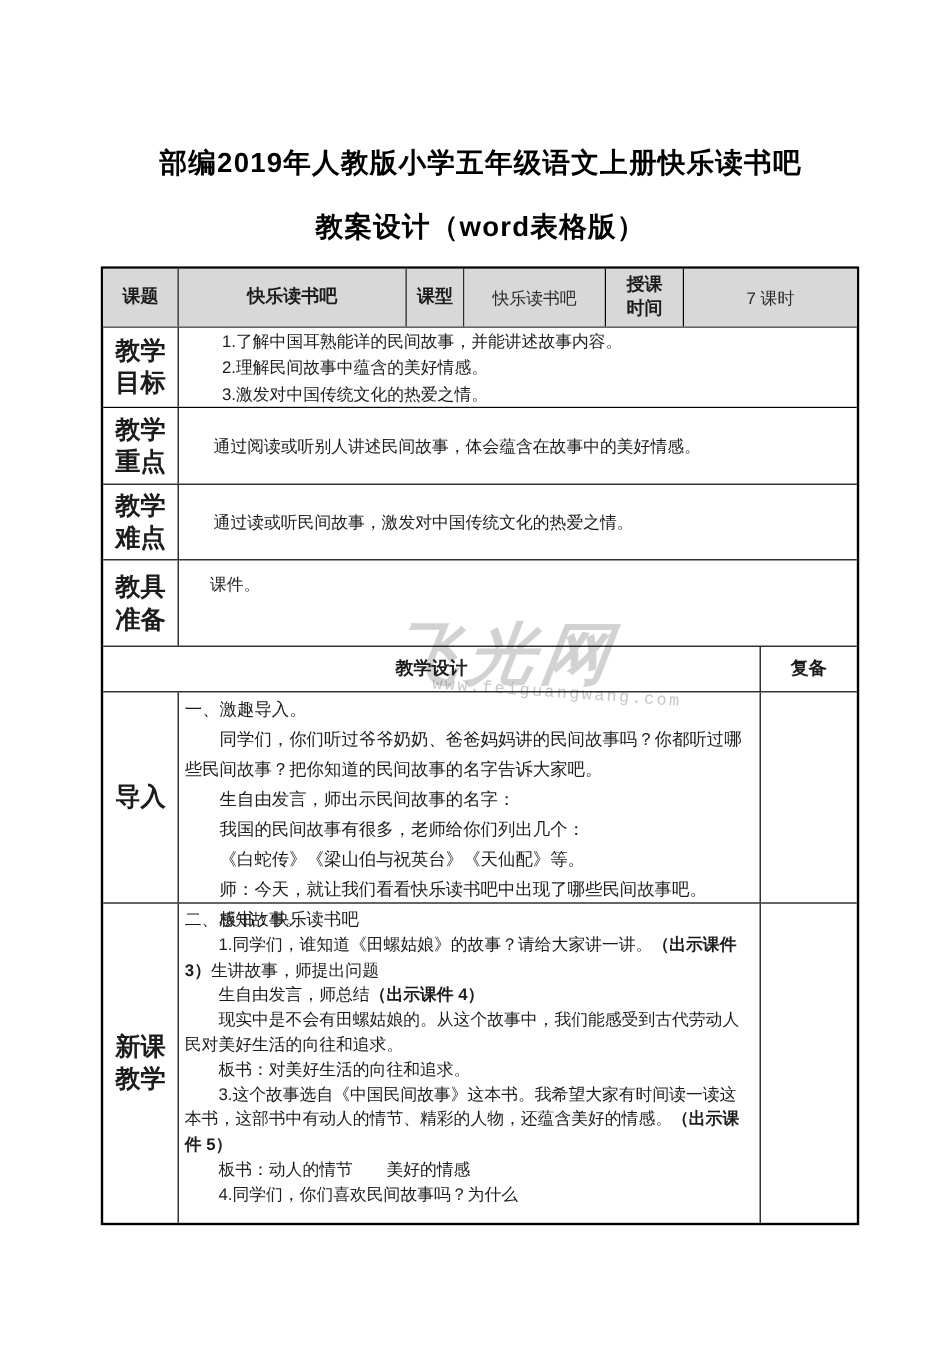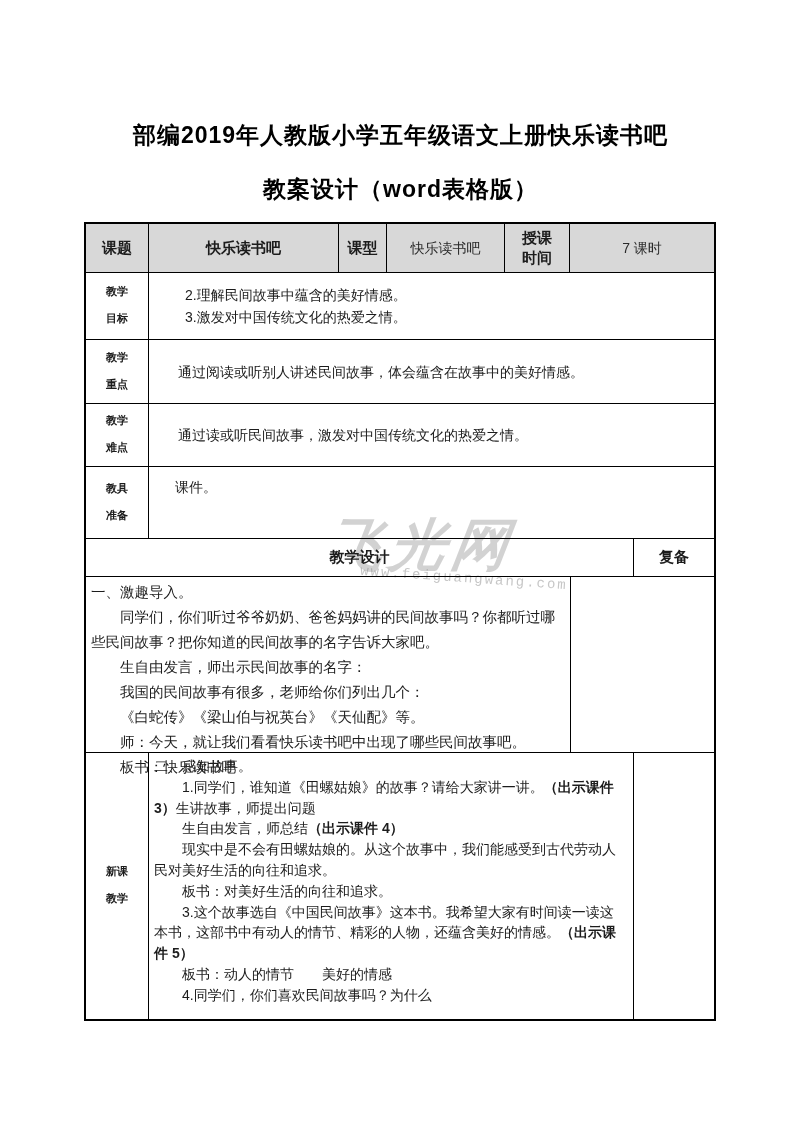--- a/index.html
+++ b/index.html
@@ -50,22 +50,22 @@
     text-align:center;white-space:pre-line;line-height:20px;
   }
   .hlbl{font-weight:bold;font-size:15px;}
   .hval-bold{font-weight:bold;font-size:15px;}
   .hval{font-size:14px;color:#2a2a2a;}
   .w1{width:63px;}.w2{width:190px;}.w3{width:48px;}
   .w4{width:118px;}.w5{width:65px;}.w6{flex:1 1 auto;}
   
   .lblcell{
     width:63px;display:flex;align-items:center;justify-content:center;
-    font-weight:bold;font-size:11px;text-align:center;
-    white-space:pre-line;line-height:27px;font-family:Liberation Mono, monospace;
+    font-weight:bold;font-size:21px;text-align:center;
+    white-space:pre-line;line-height:27px;
   }
   .r-goal{height:66px;}
   .r-key{height:63px;}
   .r-diff{height:62px;}
   .r-prep{height:71px;}
   .r-design{height:37px;}
   .r-intro{height:175px;}
   .r-new{height:266px;}
   .content{flex:1 1 auto;box-sizing:border-box;}
   .content-goal{
@@ -119,20 +119,21 @@
       <div class="cell w4 hval">快乐读书吧</div>
       <div class="cell w5 hlbl">授课
 时间</div>
       <div class="cell w6 hval last">7 课时</div>
     </div>
 
     <div class="row r-goal">
       <div class="cell lblcell">教学
 目标</div>
       <div class="cell content content-goal last">
+          <div class="cline">1.了解中国耳熟能详的民间故事，并能讲述故事内容。</div>
           <div class="cline">2.理解民间故事中蕴含的美好情感。</div>
           <div class="cline">3.激发对中国传统文化的热爱之情。</div>
         </div>
     </div>
 
     <div class="row r-key">
       <div class="cell lblcell">教学
 重点</div>
       <div class="cell content content-mid last">
           <div class="cline">通过阅读或听别人讲述民间故事，体会蕴含在故事中的美好情感。</div>
@@ -154,20 +155,21 @@
           <div class="cline">课件。</div>
         </div>
     </div>
 
     <div class="row r-design">
       <div class="cell design-title">教学设计</div>
       <div class="cell design-note last">复备</div>
     </div>
 
     <div class="row r-intro">
+      <div class="cell lblcell stagecell">导入</div>
       <div class="cell content paracell content-intro">
           <p class="para"><span>一、激趣导入。</span></p>
           <p class="para indent"><span>同学们，你们听过爷爷奶奶、爸爸妈妈讲的民间故事吗？你都听过哪些民间故事？把你知道的民间故事的名字告诉大家吧。</span></p>
           <p class="para indent"><span>生自由发言，师出示民间故事的名字：</span></p>
           <p class="para indent"><span>我国的民间故事有很多，老师给你们列出几个：</span></p>
           <p class="para indent"><span>《白蛇传》《梁山伯与祝英台》《天仙配》等。</span></p>
           <p class="para indent"><span>师：今天，就让我们看看快乐读书吧中出现了哪些民间故事吧。</span></p>
           <p class="para indent"><span>板书：快乐读书吧</span></p>
         </div>
       <div class="cell notecell last"></div>

